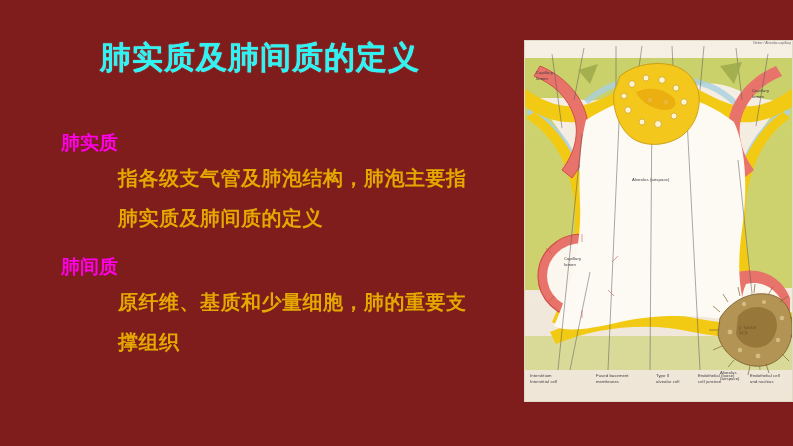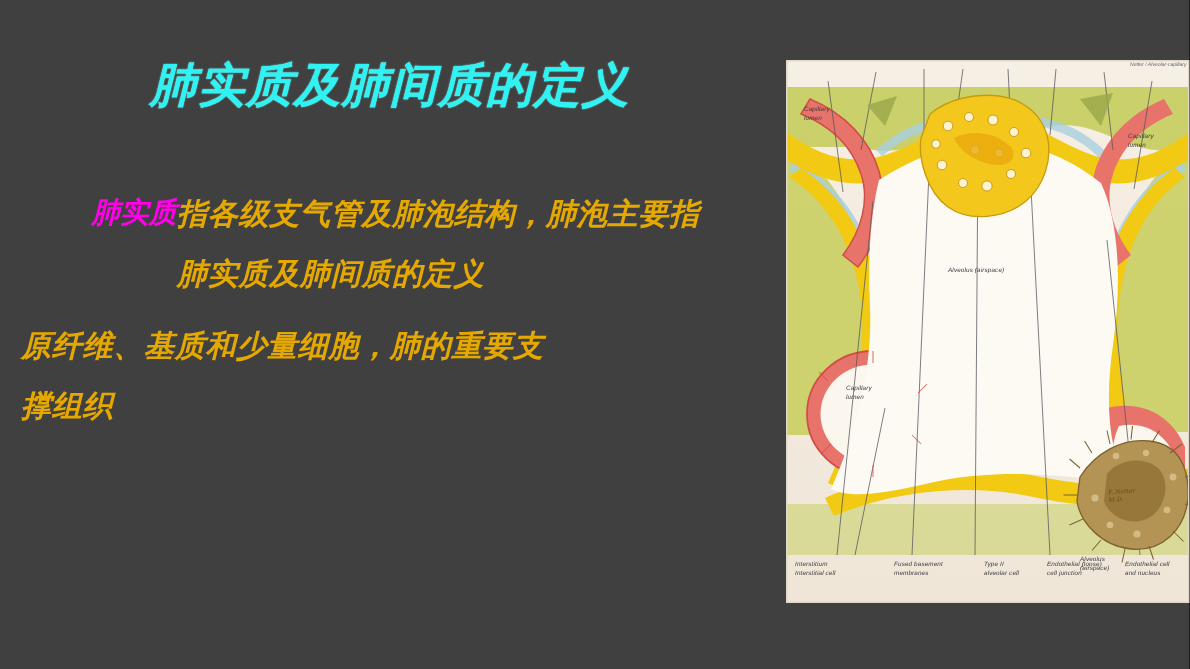--- a/index.html
+++ b/index.html
@@ -10,22 +10,21 @@
   body {
     width: 793px;
     height: 446px;
     overflow: hidden;
     font-family: "DejaVu Serif", "Liberation Serif", serif;
     position: relative;
   }
   .slide {
     position: absolute;
     inset: 0;
-    background: #404040;
-    font-style: italic;
+    background: #7f1d1d;
   }
 
   
   .slide-title {
     position: absolute;
     left: 0;
     top: 40px;
     width: 520px;
     text-align: center;
     color: #2ff3f3;
@@ -64,20 +63,21 @@
   .term.shift { line-height: 40px; }
 
   .definition {
     flex: 1 1 auto;
     color: #e5a800;
     font-size: 20px;
     font-weight: 700;
     line-height: 40px;
     font-family: "DejaVu Serif", "Liberation Serif", serif;
     letter-spacing: 0.5px;
+    margin-top: 36px;
   }
   .definition .ln { display: block; white-space: nowrap; }
 
   
   .figure {
     position: absolute;
     left: 524px;
     top: 40px;
     width: 269px;
     height: 362px;
@@ -126,20 +126,21 @@
 
     <div class="row">
       <div class="term">肺实质</div>
       <div class="definition">
         <span class="ln">指各级支气管及肺泡结构，肺泡主要指</span>
         <span class="ln">肺实质及肺间质的定义</span>
       </div>
     </div>
 
     <div class="row">
+      <div class="term shift">肺间质</div>
       <div class="definition">
         <span class="ln">原纤维、基质和少量细胞，肺的重要支</span>
         <span class="ln">撑组织</span>
       </div>
     </div>
 
   </div>
 
   <div class="figure">
     <svg class="fig-canvas" viewBox="0 0 269 362" preserveAspectRatio="none">

